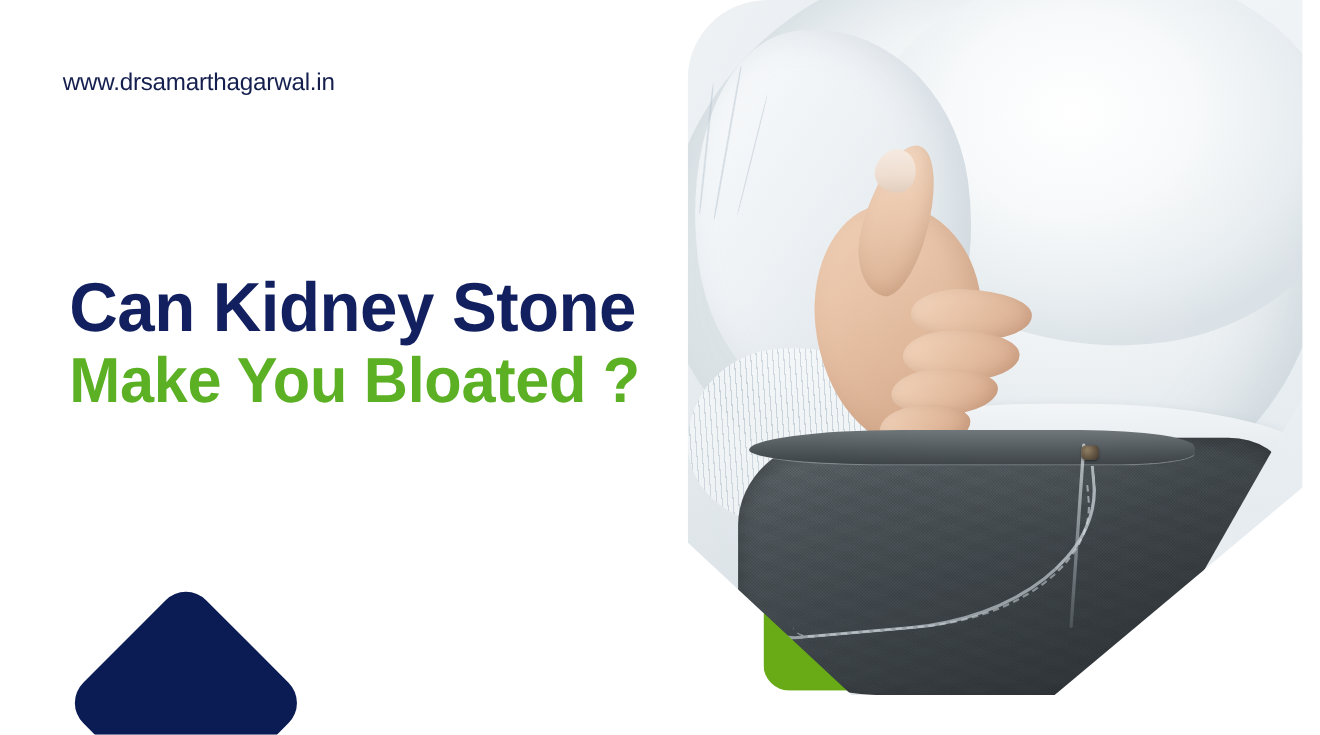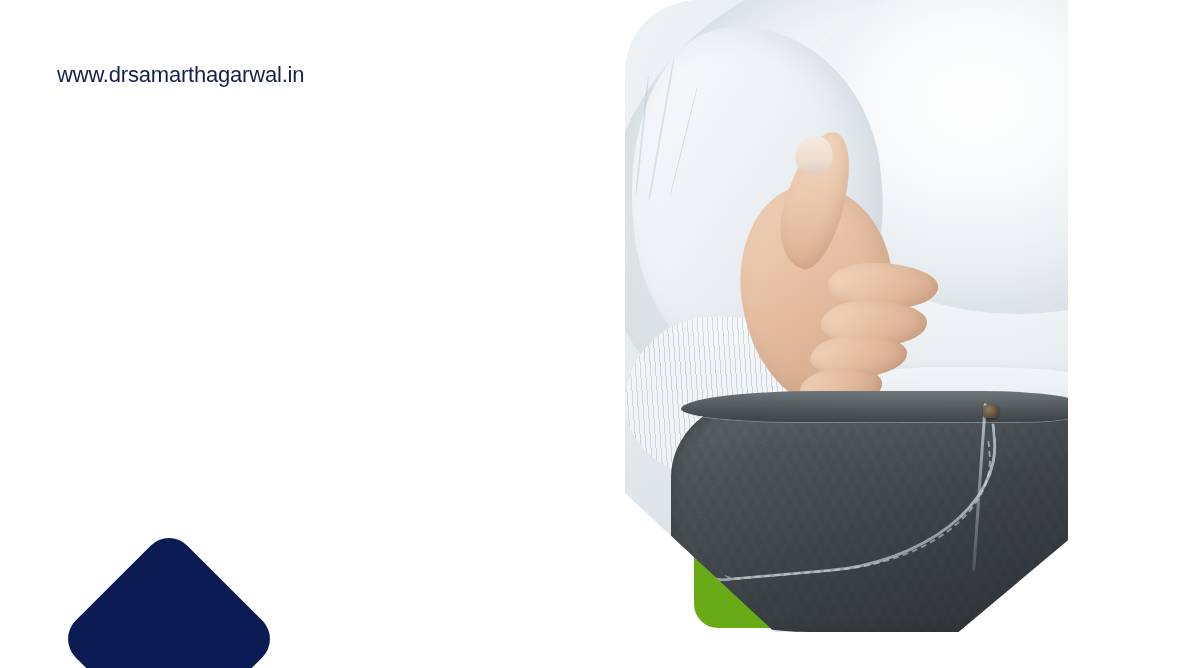--- a/index.html
+++ b/index.html
@@ -7,21 +7,21 @@
     margin: 0;
     padding: 0;
     background: #ffffff;
   }
   body {
     font-family: "Liberation Sans", sans-serif;
   }
 
   .banner {
     position: relative;
-    width: 1068px;
+    width: 1184px;
     height: 668px;
     background: #ffffff;
     overflow: hidden;
   }
 
   
   .site-url {
     position: absolute;
     left: 57px;
     top: 62px;
@@ -332,20 +332,24 @@
     pointer-events: none;
   }
 </style>
 </head>
 <body>
 
 <div class="banner">
 
   <div class="site-url">www.drsamarthagarwal.in</div>
 
+  <div class="headline">
+    <div class="headline-line1">Can Kidney Stone</div>
+    <div class="headline-line2">Make You Bloated ?</div>
+  </div>
 
   <div class="green-slab"></div>
 
   <div class="photo-panel">
     <div class="photo-inner">
 
       <div class="bg-wash"></div>
 
       <div class="shirt-torso">
         <div class="belly-bulge"></div>

